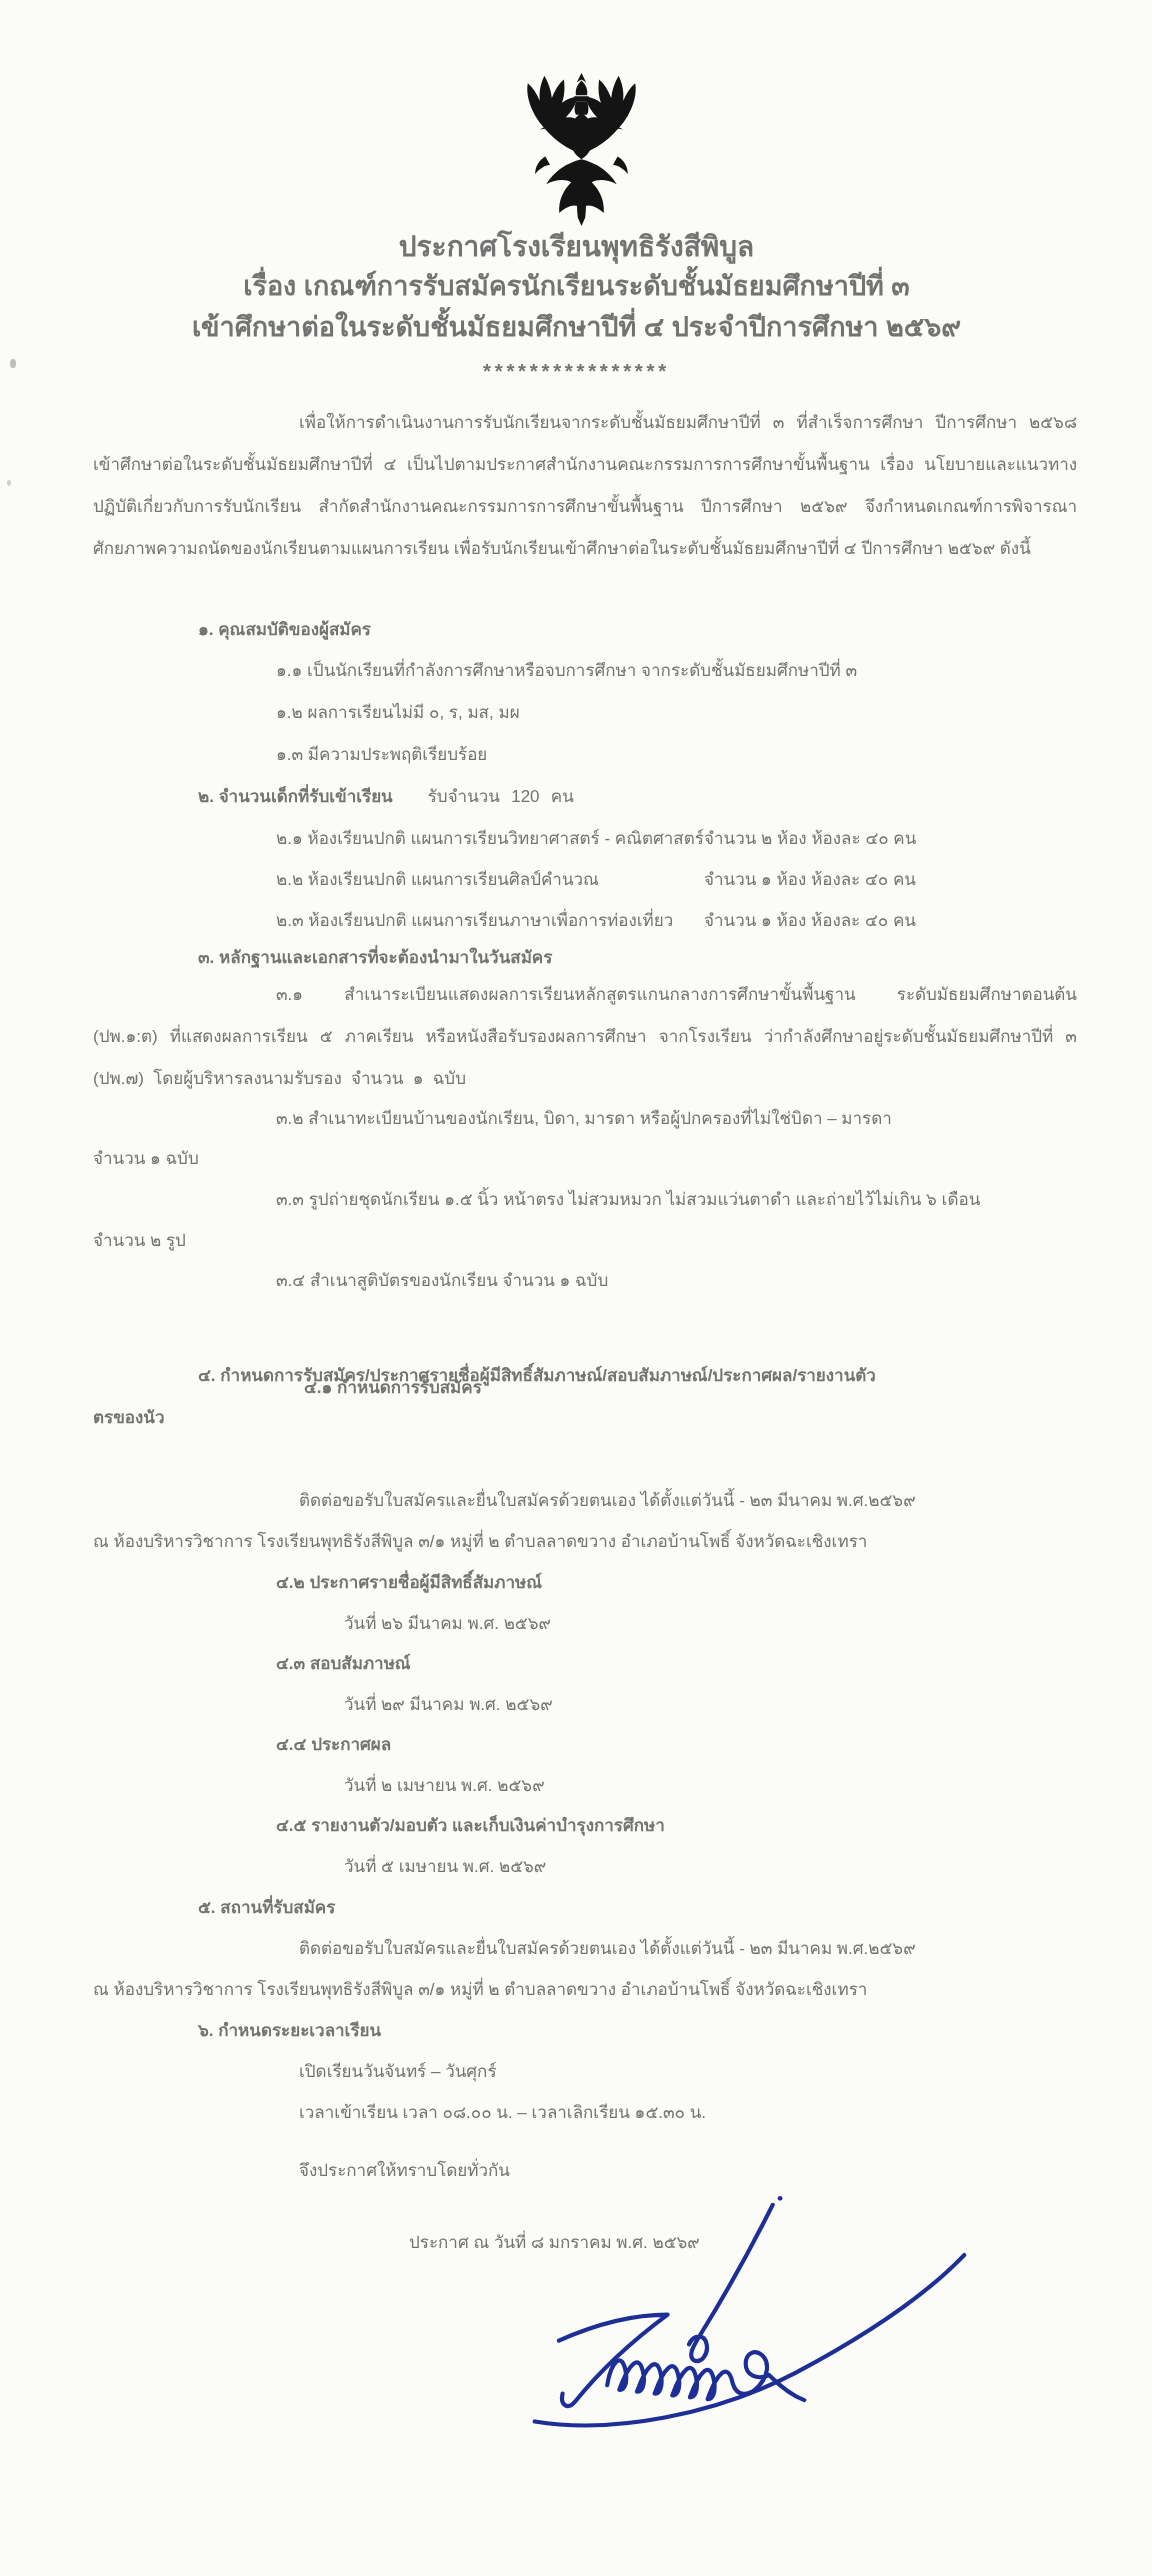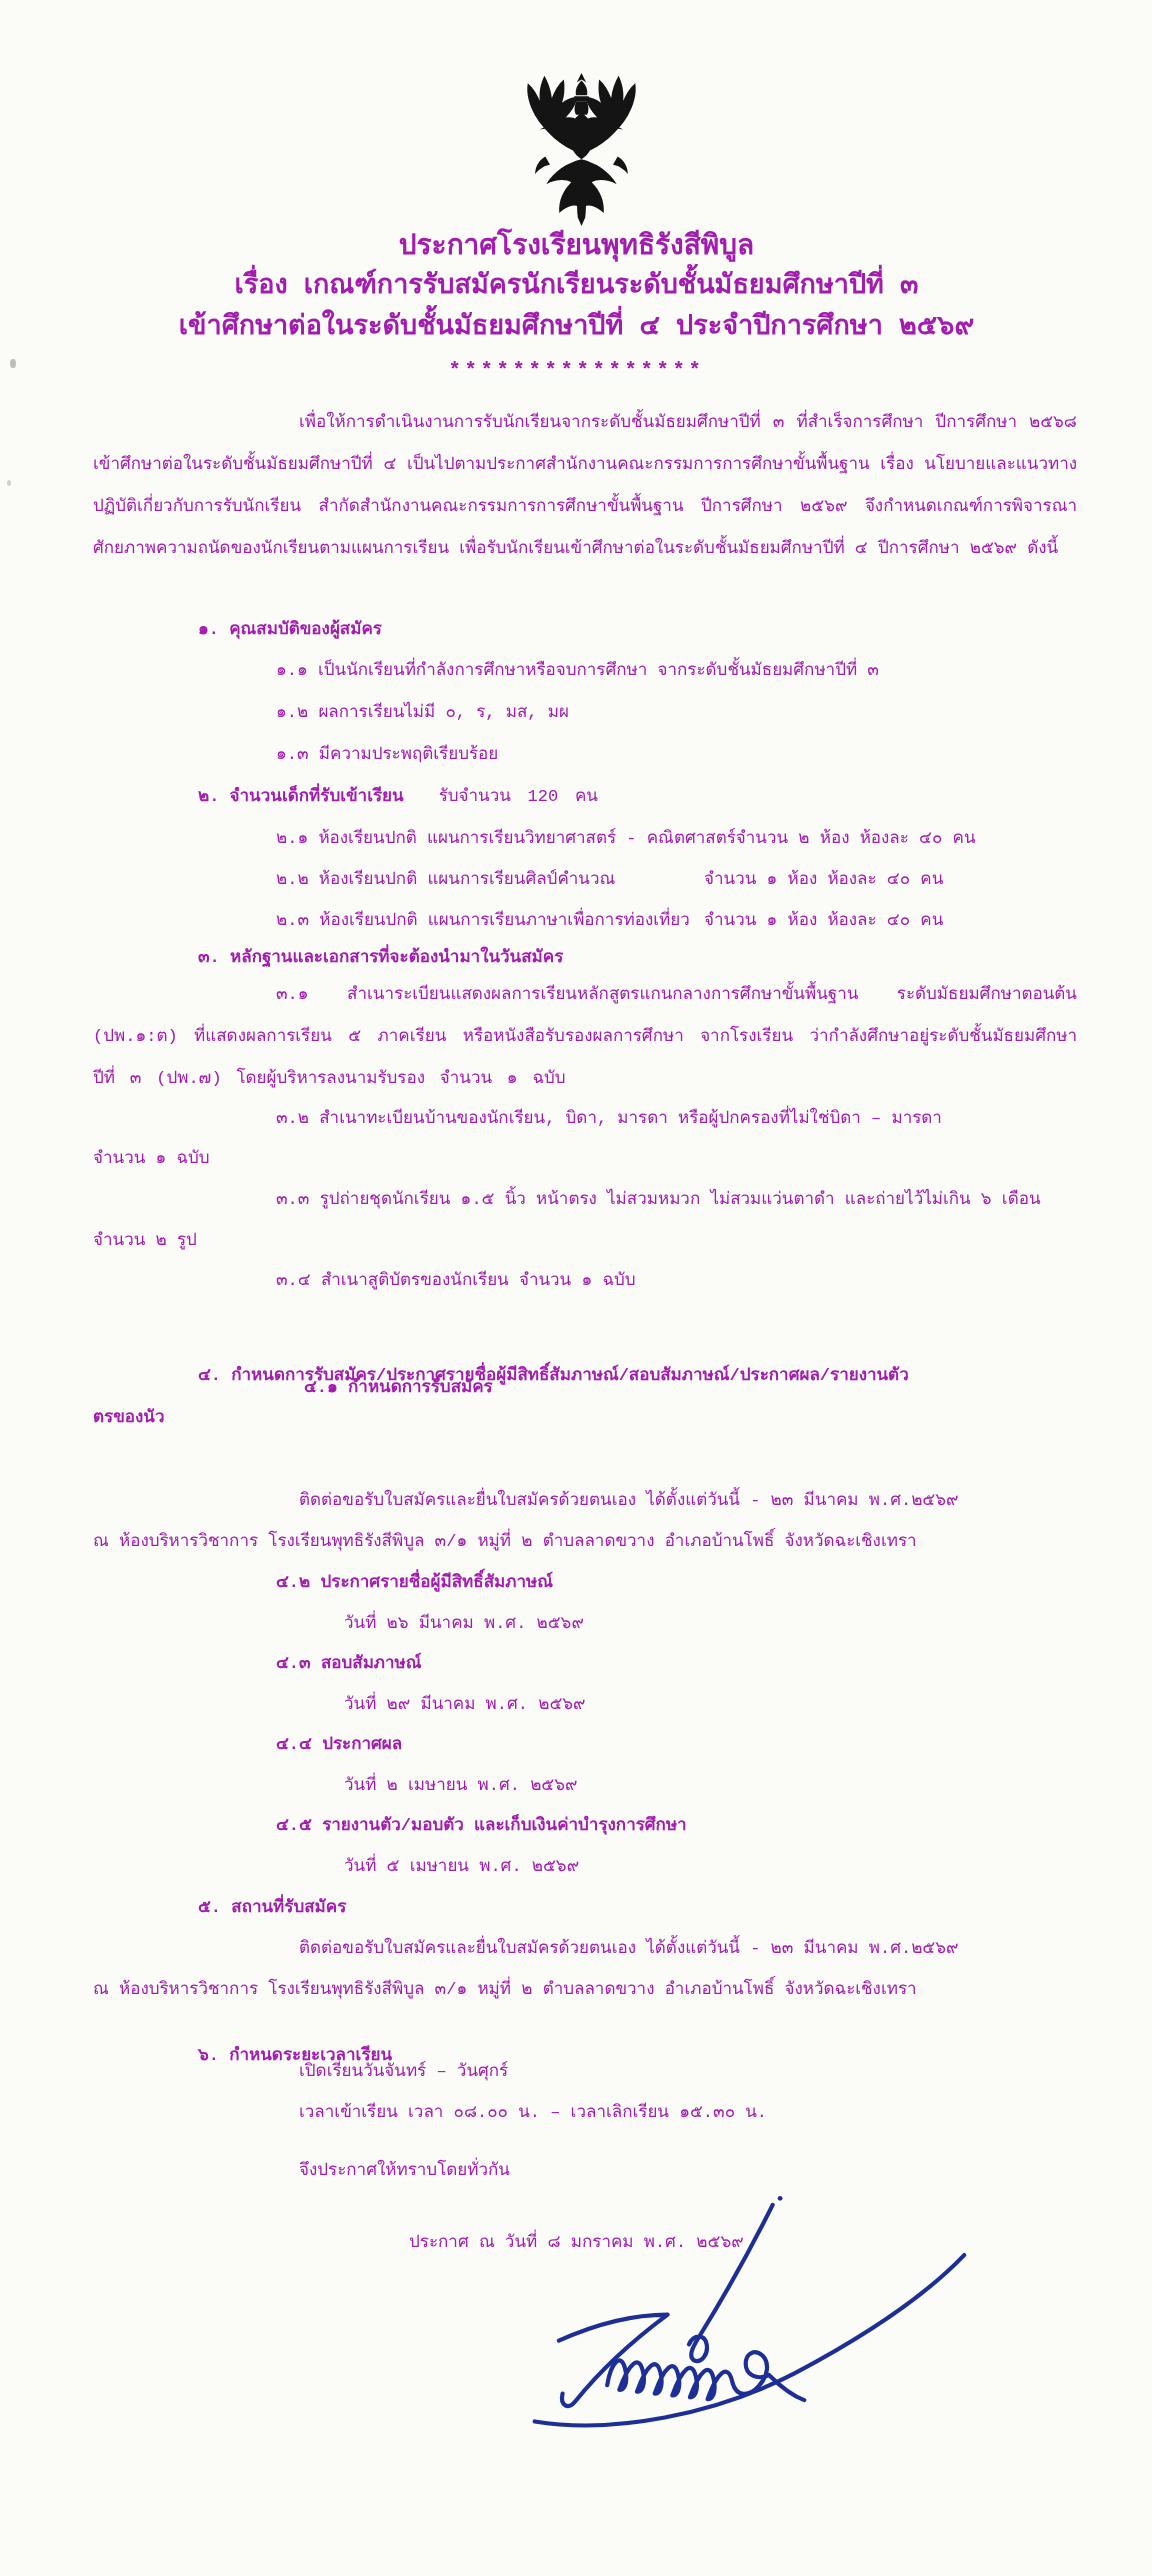--- a/index.html
+++ b/index.html
@@ -1,19 +1,19 @@
 <!DOCTYPE html>
 <html style="font-size:15px"><head>
 <meta charset="utf-8">
 <style>
   html,body{margin:0;padding:0;background:#9a9a9a;}
   .page{
     position:relative;width:1153px;height:2576px;margin:0 auto;
-    background:#fbfbf7;color:#a21caf;overflow:hidden;
-    font-family:Liberation Mono, monospace;
+    background:#fbfbf7;color:#737373;overflow:hidden;
+    font-family:Liberation Sans, sans-serif;
   }
   .ln{position:absolute;white-space:nowrap;font-size:17px;line-height:31px;}
   .b{font-weight:700;}
   .ctr{left:0;width:1153px;text-align:center;}
   .title{font-size:28px;}
   .subj{font-size:27px;}
   .stars{font-size:20.5px;letter-spacing:3.7px;font-weight:700;}
   .para{white-space:normal;width:984px;left:93px;line-height:42px;text-align:justify;}
   .ind-intro{text-indent:206px;}
   .ind-31{text-indent:183px;word-spacing:4.6px;}
@@ -102,21 +102,21 @@
   <div class="ln b" style="top:1729px;left:276px;">๔.๔ ประกาศผล</div>
   <div class="ln" style="top:1770px;left:344px;">วันที่ ๒ เมษายน พ.ศ. ๒๕๖๙</div>
 
   <div class="ln b" style="top:1810px;left:276px;">๔.๕ รายงานตัว/มอบตัว และเก็บเงินค่าบำรุงการศึกษา</div>
   <div class="ln" style="top:1851px;left:344px;">วันที่ ๕ เมษายน พ.ศ. ๒๕๖๙</div>
 
   <div class="ln b" style="top:1892px;left:198px;">๕. สถานที่รับสมัคร</div>
   <div class="ln" style="top:1933px;left:299px;">ติดต่อขอรับใบสมัครและยื่นใบสมัครด้วยตนเอง ได้ตั้งแต่วันนี้ - ๒๓ มีนาคม พ.ศ.๒๕๖๙</div>
   <div class="ln" style="top:1974px;left:93px;">ณ ห้องบริหารวิชาการ โรงเรียนพุทธิรังสีพิบูล ๓/๑ หมู่ที่ ๒ ตำบลลาดขวาง อำเภอบ้านโพธิ์ จังหวัดฉะเชิงเทรา</div>
 
-  <div class="ln b" style="top:2015px;left:198px;margin-top:25px;">๖. กำหนดระยะเวลาเรียน</div>
+  <div class="ln b" style="top:2015px;left:198px;">๖. กำหนดระยะเวลาเรียน</div>
   <div class="ln" style="top:2056px;left:299px;">เปิดเรียนวันจันทร์ – วันศุกร์</div>
   <div class="ln" style="top:2097px;left:299px;text-align:right;">เวลาเข้าเรียน เวลา ๐๘.๐๐ น. – เวลาเลิกเรียน ๑๕.๓๐ น.</div>
 
   <div class="ln" style="top:2155px;left:299px;">จึงประกาศให้ทราบโดยทั่วกัน</div>
   <div class="ln" style="top:2227px;left:409px;">ประกาศ ณ วันที่ ๘ มกราคม พ.ศ. ๒๕๖๙</div>
 
   <div style="position:absolute;left:516px;top:2190px;width:465px;height:251px;">
     <svg width="465" height="251" viewBox="0 0 500 270" fill="none" stroke="#1d2f96" stroke-width="4.5" stroke-linecap="round" stroke-linejoin="round">
       <circle cx="284" cy="9" r="2.6" fill="#1d2f96" stroke="none"></circle>
       <path d="M276,16 C254,60 224,114 198,156 C190,169 185,178 191,183 C199,187 207,177 205,166 C203,155 191,155 186,166"></path>

